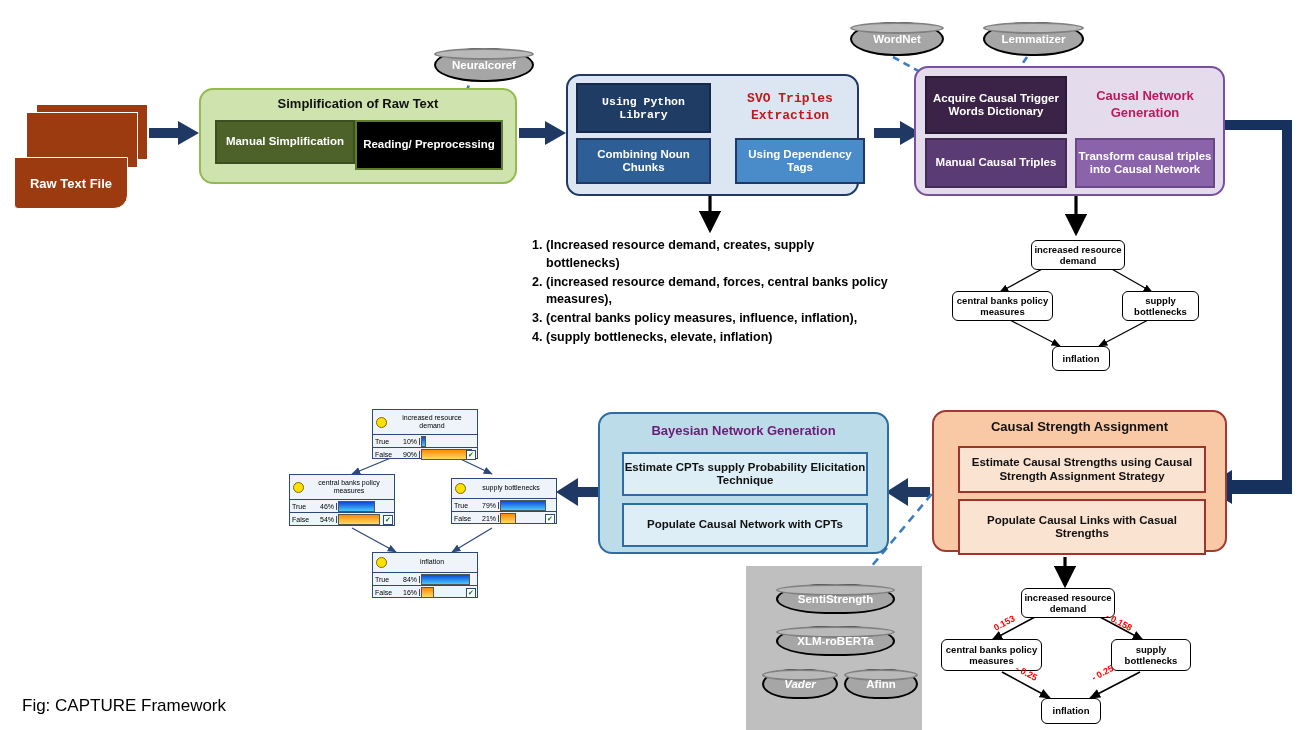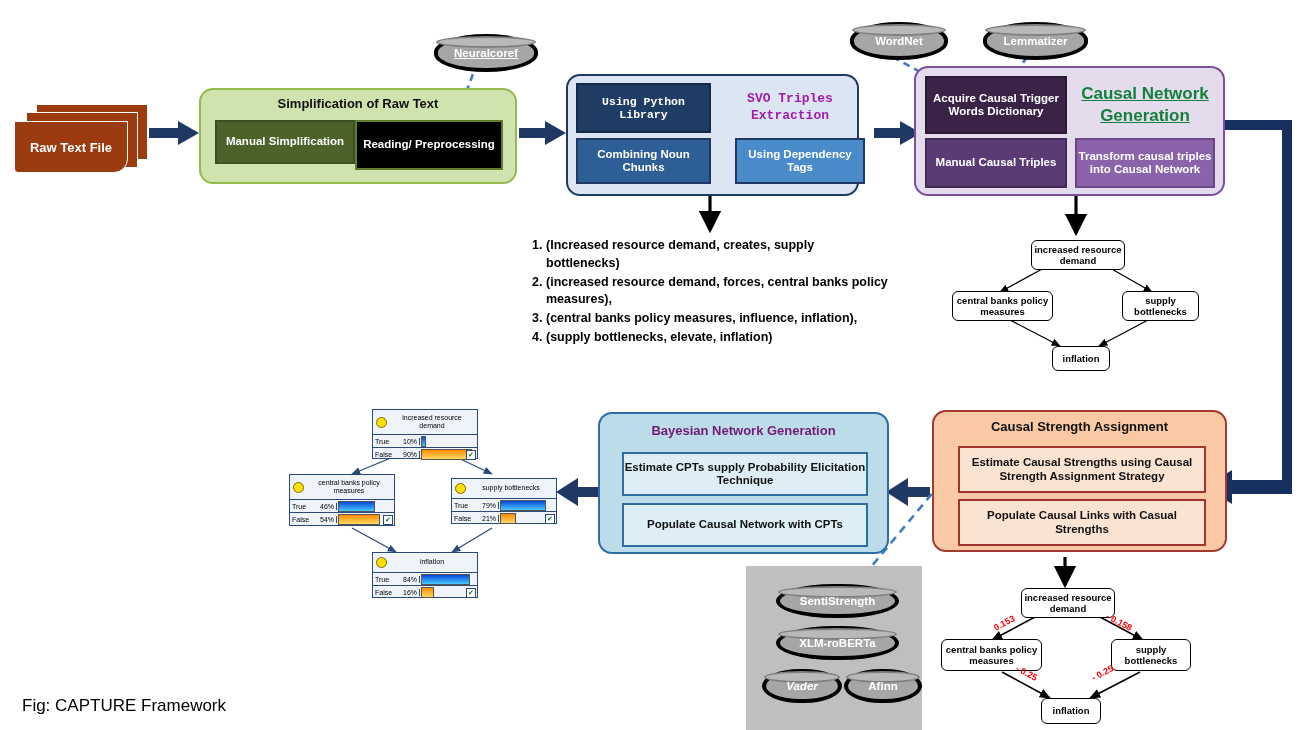--- a/index.html
+++ b/index.html
@@ -12,55 +12,55 @@
   .stage-title{font-weight:bold;text-align:center;}
   .sub{border:2px solid #000;display:flex;align-items:center;justify-content:center;
        text-align:center;font-weight:bold;line-height:1.15;box-sizing:border-box;}
 
   
   .file-stack{position:absolute;}
   .file-sheet{position:absolute;background:#9c3b10;border:1px solid #ffffff;}
   .file-main{position:absolute;background:#9c3b10;border:1px solid #ffffff;
              display:flex;align-items:center;justify-content:center;
              color:#fff;font-weight:bold;font-size:13px;
-             border-radius:0 0 14px 4px;}
+             border-radius:0 0 14px 4px;margin-top:36px;}
 
   
   .green-stage{background:#cfe3af;border-color:#94bb4e;}
   .green-title{color:#111;font-size:13px;}
   .green-dark{background:#4d6228;border-color:#3d4e20;color:#fff;font-size:11.5px;}
 
   
   .blue-stage{background:#dce6f2;border-color:#1f3864;}
-  .blue-title{color:#a21caf;font-size:13px;}
+  .blue-title{color:#b91c1c;font-size:13px;}
   .blue-dark{background:#1f3c64;border-color:#16294a;color:#fff;font-size:11.5px;}
   .blue-mid{background:#2e5e96;border-color:#1f3864;color:#fff;font-size:11.5px;}
   .blue-light{background:#4a8cc9;border-color:#1f3864;color:#fff;font-size:11.5px;}
 
   
   .purple-stage{background:#e4dced;border-color:#7a4f9e;}
-  .purple-title{color:#15803d;font-size:17px;text-decoration:underline;}
+  .purple-title{color:#be185d;font-size:13px;}
   .purple-dark{background:#3b2347;border-color:#2b1835;color:#fff;font-size:11.5px;}
   .purple-mid{background:#5b3b74;border-color:#432a57;color:#fff;font-size:11.5px;}
   .purple-light{background:#8a63ab;border-color:#6a4789;color:#fff;font-size:11.5px;}
 
   
   .orange-stage{background:#f8c9a4;border-color:#a33a30;}
   .orange-title{color:#111;font-size:13px;}
   .orange-sub{background:#fbe3d2;border-color:#9e352c;color:#111;font-size:11.5px;}
 
   
   .lblue-stage{background:#bcdcea;border-color:#2e6ca4;}
   .lblue-title{color:#701a75;font-size:13px;}
   .lblue-sub{background:#ddeef6;border-color:#2e6ca4;color:#111;font-size:11.5px;}
 
   
   .cyl{position:absolute;display:flex;align-items:center;justify-content:center;
        color:#fff;font-weight:bold;font-size:11.5px;text-align:center;
-       background:#a6a6a6;border:4px solid #000000;border-radius:50%/18px;}
+       background:#a6a6a6;border:2px solid #000000;border-radius:50%/18px;}
   .cyl::before{content:"";position:absolute;left:-2px;right:-2px;top:-2px;height:12px;
        background:#b9b9b9;border:2px solid #808080;border-radius:50%;box-sizing:border-box;}
   .cyl span{position:relative;z-index:2;}
 
   
   .triples{position:absolute;font-size:12.5px;font-weight:bold;line-height:1.42;}
   .triples li{margin-bottom:1px;}
   .triples ol{margin:0;padding-left:26px;}
 
   
@@ -187,21 +187,21 @@
   <div style="position:absolute;left:9px;top:8px;display:flex;gap:8px;">
     <div class="sub purple-dark" style="width:142px;height:58px;">Acquire Causal Trigger Words Dictionary</div>
     <div class="stage-title purple-title" style="width:140px;height:58px;display:flex;align-items:center;justify-content:center;line-height:1.3;">Causal Network Generation</div>
   </div>
   <div style="position:absolute;left:9px;top:70px;display:flex;gap:8px;">
     <div class="sub purple-mid" style="width:142px;height:50px;">Manual Causal Triples</div>
     <div class="sub purple-light" style="width:140px;height:50px;">Transform causal triples into Causal Network</div>
   </div>
 </div>
 
-<div class="cyl" style="left:434px;top:34px;width:96px;height:30px;text-decoration:underline;">
+<div class="cyl" style="left:434px;top:48px;width:96px;height:30px;">
   <span>Neuralcoref</span>
 </div>
 <div class="cyl" style="left:850px;top:22px;width:90px;height:30px;">
   <span>WordNet</span>
 </div>
 <div class="cyl" style="left:983px;top:22px;width:97px;height:30px;">
   <span>Lemmatizer</span>
 </div>
 
 <div class="triples" style="left:520px;top:237px;width:370px;">
@@ -214,21 +214,21 @@
 </div>
 
 <div class="cnode" style="left:1031px;top:240px;width:92px;height:28px;">increased resource demand</div>
 <div class="cnode" style="left:952px;top:291px;width:99px;height:28px;">central banks policy measures</div>
 <div class="cnode" style="left:1122px;top:291px;width:75px;height:28px;">supply bottlenecks</div>
 <div class="cnode" style="left:1052px;top:346px;width:56px;height:23px;">inflation</div>
 
 <div class="abs stage orange-stage" style="left:932px;top:410px;width:295px;height:142px;">
   <div class="stage-title orange-title" style="margin-top:7px;">Causal Strength Assignment</div>
   <div class="sub orange-sub" style="position:absolute;left:24px;top:34px;width:248px;height:47px;">Estimate Causal Strengths using Causal Strength Assignment Strategy</div>
-  <div class="sub orange-sub" style="position:absolute;left:24px;top:87px;width:248px;height:47px;">Populate Causal Links with Casual Strengths</div>
+  <div class="sub orange-sub" style="position:absolute;left:24px;top:87px;width:248px;height:56px;">Populate Causal Links with Casual Strengths</div>
 </div>
 
 <div class="abs stage lblue-stage" style="left:598px;top:412px;width:291px;height:142px;">
   <div class="stage-title lblue-title" style="margin-top:9px;">Bayesian Network Generation</div>
   <div class="sub lblue-sub" style="position:absolute;left:22px;top:38px;width:246px;height:44px;">Estimate CPTs supply Probability Elicitation Technique</div>
   <div class="sub lblue-sub" style="position:absolute;left:22px;top:89px;width:246px;height:44px;">Populate Causal Network with CPTs</div>
 </div>
 
 <div class="sent-panel" style="left:746px;top:566px;width:176px;height:166px;">
   <div class="cyl" style="left:30px;top:18px;width:115px;height:26px;">

